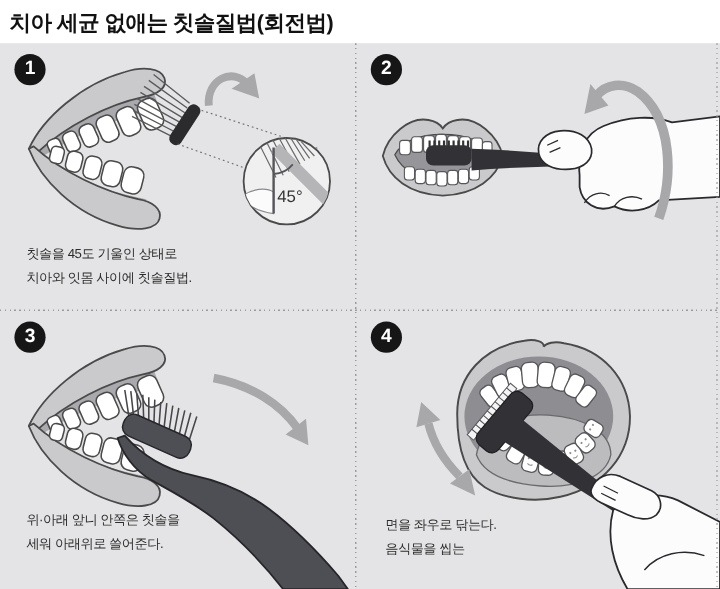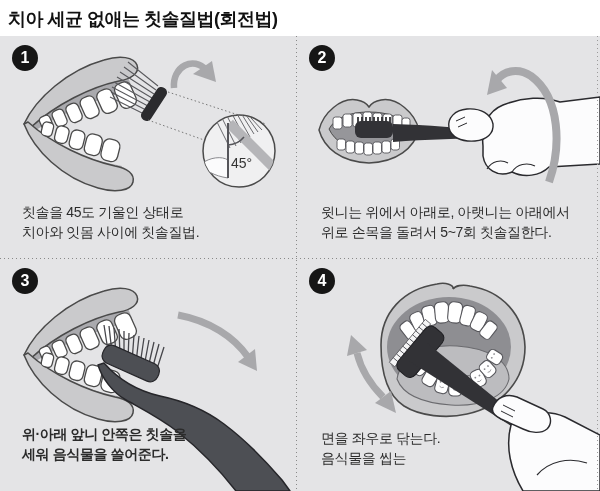--- a/index.html
+++ b/index.html
@@ -15,25 +15,25 @@
   .q4{left:297px;top:223px;width:303px;height:232px;}
   .divider-v{position:absolute;left:296px;top:0;width:1px;height:455px;
     background-image:repeating-linear-gradient(to bottom,#898989 0 1.2px,transparent 1.2px 4px);}
   .divider-h{position:absolute;left:0;top:222px;width:600px;height:1px;
     background-image:repeating-linear-gradient(to right,#898989 0 1.2px,transparent 1.2px 4px);}
   .divider-r{position:absolute;left:597px;top:0;width:1px;height:455px;
     background-image:repeating-linear-gradient(to bottom,#9a9a9a 0 1.2px,transparent 1.2px 4px);}
   .badge{position:absolute;left:12px;top:9px;width:26px;height:26px;border-radius:50%;
          background:#161616;color:#fff;font-size:16px;font-weight:bold;
          text-align:center;line-height:26px;}
-  .caption{position:absolute;font-size:14px;line-height:20px;color:#2b2b2b;
+  .caption{position:absolute;font-size:11px;line-height:20px;color:#2b2b2b;
            letter-spacing:-0.4px;font-weight:500;white-space:nowrap;}
   .q1 .caption{left:22px;top:166px;}
   .q2 .caption{left:24px;top:166px;}
-  .q3 .caption{left:22px;top:165px;font-weight:bold;}
+  .q3 .caption{left:22px;top:165px;}
   .q4 .caption{left:24px;top:169px;}
   svg.illo{position:absolute;left:0;top:0;}
 </style>
 </head>
 <body>
 
 <div class="canvas">
   <div class="title">치아 세균 없애는 칫솔질법(회전법)</div>
 
   <div class="board">
@@ -131,24 +131,20 @@
           <path d="M215,136 C220,128 230,126 238,130 M190,133 C195,125 204,123 211,127" stroke="#2a2a2e" stroke-width="1.1" fill="none"></path>
           <path d="M152,92 C150,82 158,74 170,73 C184,72 194,78 196,88 C197,97 190,104 178,105 C164,106 154,101 152,92 Z" fill="#fcfcfd" stroke="#2a2a2e" stroke-width="1.4"></path>
           <path d="M159,85 L168,81 M161,91 L170,87" stroke="#2a2a2e" stroke-width="1" fill="none"></path>
         </g>
         <g>
           <path d="M252,146 C264,112 264,62 234,40 C222,32 208,34 200,44" stroke="#a8a8ab" stroke-width="8" fill="none"></path>
           <polygon points="190,59 210,52 195,34" fill="#a8a8ab"></polygon>
         </g>
       </svg>
       <div class="badge">2</div>
-      <div class="caption">
-        <div>윗니는 위에서 아래로, 아랫니는 아래에서</div>
-        <div>위로 손목을 돌려서 5~7회 칫솔질한다.</div>
-      </div>
     </div>
 
     <div class="quad q3">
       <svg class="illo" width="297" height="232" viewBox="0 0 297 232">
         <g transform="translate(0,8)">
           <path d="M30,84 C55,62 90,45 126,36 L133,54 C100,62 64,76 36,94 Z" fill="#aaaaae"></path>
           <path d="M32,92 C58,112 88,124 122,130 L118,144 C86,140 56,126 30,102 Z" fill="#aaaaae"></path>
           <path d="M24,88 C36,62 68,34 104,24 C120,19 134,21 137,29 C140,37 131,43 119,45 C91,51 56,68 30,92 Z" fill="#cacacc" stroke="#4a4a4a" stroke-width="1.5" stroke-linejoin="round"></path>
           <path d="M24,88 C34,114 62,142 98,152 C115,157 131,155 133,146 C135,138 127,132 115,130 C88,124 52,108 28,86 Z" fill="#cacacc" stroke="#4a4a4a" stroke-width="1.5" stroke-linejoin="round"></path>
           <g fill="#ffffff" stroke="#4a4a4a" stroke-width="1.3">
@@ -175,21 +171,21 @@
           <path d="M104,104 C118,120 138,132 160,137 C184,142 204,150 224,165 C244,180 264,200 282,221 L290,232 L236,232 C218,209 198,189 178,173 C160,159 142,150 126,141 C112,133 102,119 98,106 Z" fill="#4d4f54" stroke="#26262a" stroke-width="1.5" stroke-linejoin="round"></path>
         </g>
         <g>
           <path d="M178,56 C210,62 234,78 248,98" stroke="#a8a8ab" stroke-width="7" fill="none"></path>
           <polygon points="257,112 255,90 238,103" fill="#a8a8ab"></polygon>
         </g>
       </svg>
       <div class="badge">3</div>
       <div class="caption">
         <div>위·아래 앞니 안쪽은 칫솔을</div>
-        <div>세워 음식물을 쓸어준다.</div>
+        <div>세워 아래위로 쓸어준다.</div>
       </div>
     </div>
 
     <div class="quad q4">
       <svg class="illo" width="303" height="232" viewBox="0 0 303 232">
         <g>
           <path d="M84,86 C84,54 106,30 140,25 C149,23 157,26 156,30 C158,27 165,25 173,27 C205,32 227,56 228,88 C228,120 206,147 170,155 C149,160 123,157 107,147 C90,136 84,112 84,86 Z" fill="#cacacc" stroke="#4a4a4a" stroke-width="1.6"></path>
           <ellipse cx="152" cy="88" rx="62" ry="50" fill="#8e8e92"></ellipse>
           <path d="M100,120 C104,96 132,85 160,87 C190,89 212,101 212,120 C208,138 184,148 154,146 C126,144 106,136 100,120 Z" fill="#bcbcbf" stroke="#6a6a6e" stroke-width="1.1"></path>
           <g fill="#ffffff" stroke="#55555a" stroke-width="1.1">

